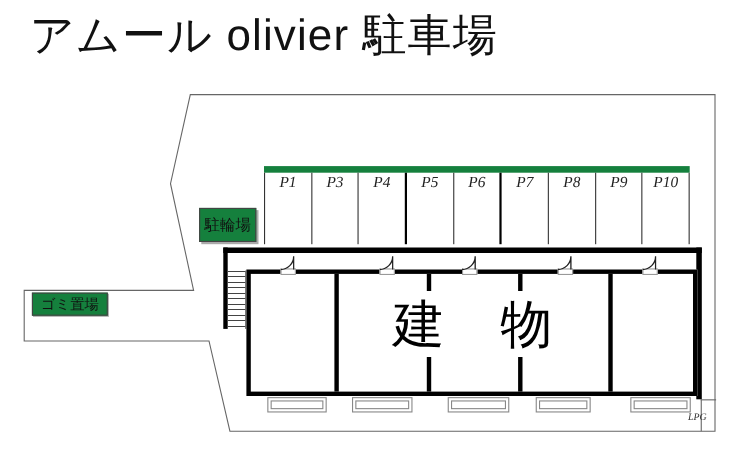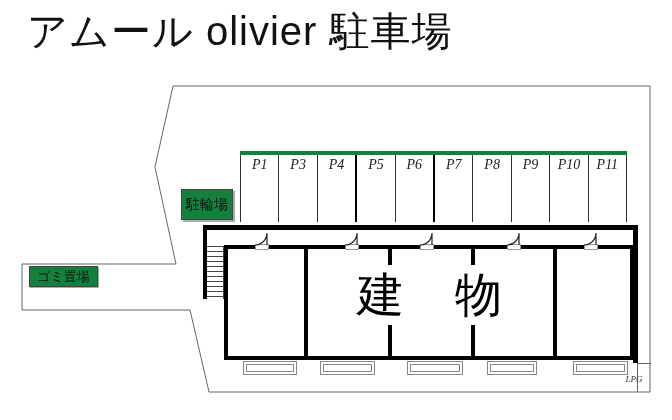--- a/index.html
+++ b/index.html
@@ -11,21 +11,21 @@
   .title{
     position:absolute;left:27px;top:4px;margin:0;
     font-size:40px;font-weight:400;letter-spacing:1px;color:#111;
     font-family:"Liberation Sans",sans-serif;white-space:nowrap;
   }
   
   .boundary{position:absolute;left:0;top:0;}
   
   .stalls{
     position:absolute;left:240px;top:151px;width:387px;height:71px;
-    display:flex;border-top:4px solid #15803d;box-sizing:border-box;
+    display:flex;border-top:6px solid #15803d;box-sizing:border-box;
   }
   .stall{
     flex:1 1 0;border-left:1px solid #333;box-sizing:border-box;
     display:flex;justify-content:center;align-items:flex-start;padding-top:2px;
     background:transparent;
   }
   .stall:last-child{border-right:1px solid #333;}
   .stall.thick{border-left-width:2px;border-left-color:#000;}
   .stall span{
     font-family:"Liberation Serif",serif;font-style:italic;font-size:14px;color:#222;
@@ -105,23 +105,20 @@
       </div>
       <div class="stall">
         <span>P8</span>
       </div>
       <div class="stall">
         <span>P9</span>
       </div>
       <div class="stall">
         <span>P10</span>
       </div>
-      <div class="stall">
-        <span>P11</span>
-      </div>
     </div>
 
   <div class="label-box bike">駐輪場</div>
 
   <div class="label-box garbage">ゴミ置場</div>
 
   <div class="wall" style="left:203px;top:225px;width:435px;height:5px;"></div>
   <div class="wall" style="left:633px;top:225px;width:5px;height:138px;"></div>
   <div class="wall" style="left:203px;top:225px;width:4px;height:74px;"></div>
 

